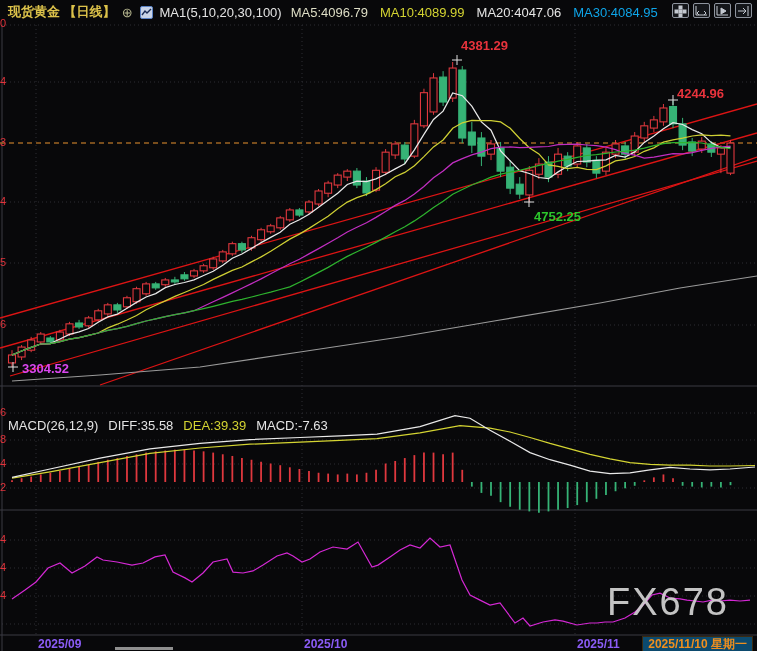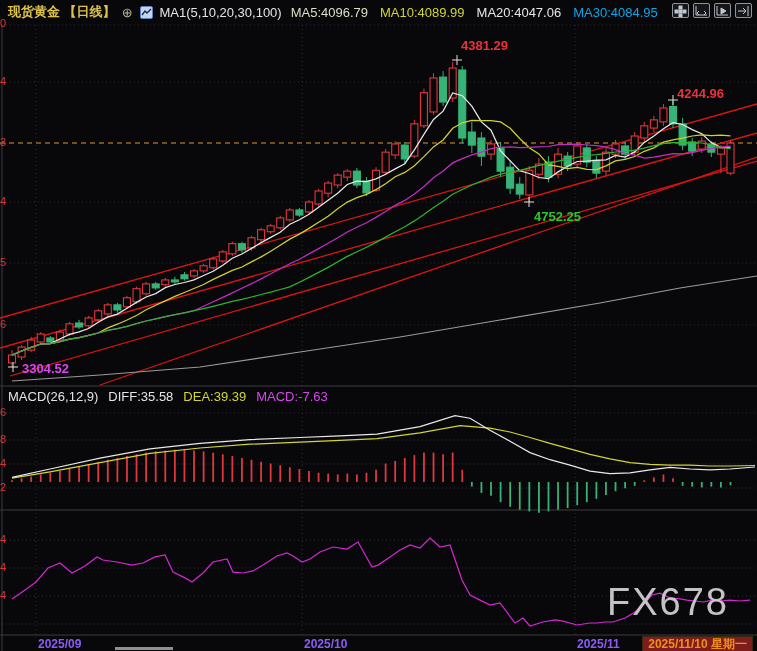--- a/index.html
+++ b/index.html
@@ -9,27 +9,27 @@
   svg.chart{position:absolute;left:0;top:0;z-index:1;}
   .topbar{position:absolute;left:0;top:0;width:750px;height:24px;display:flex;align-items:center;
           gap:9px;padding-left:8px;z-index:5;font-size:13px;white-space:nowrap;}
   .title{color:#dcc24a;font-weight:bold;}
   .plus{color:#b8b890;font-size:13px;margin-left:-3px;}
   .ma-label{color:#e4e4e4;}
   .ma-vals{display:flex;gap:12px;}
   .toolbar{position:absolute;right:5px;top:3px;display:flex;gap:4px;z-index:6;}
   .tool{width:17px;height:15px;border:1px solid #8e949e;border-radius:2px;background:#14161a;
         display:flex;align-items:center;justify-content:center;cursor:pointer;}
-  .pane-hdr{position:absolute;left:8px;z-index:5;font-size:13px;display:flex;gap:10px;white-space:nowrap;}
-  .lbl-w{color:#e4e4e4;} .lbl-y{color:#d4d432;} .lbl-m{color:#d946ef;}
+  .pane-hdr{position:absolute;left:8px;z-index:5;font-size:13px;display:flex;gap:10px;white-space:nowrap;margin-top:29px;}
+  .lbl-w{color:#e4e4e4;} .lbl-y{color:#d4d432;} .lbl-m{color:#e5e5e5;}
   .price-label{position:absolute;z-index:4;font-size:13px;font-weight:bold;}
   .ptick{position:absolute;left:0;z-index:4;font-size:11px;color:#e0343c;line-height:10px;}
   .xaxis-label{position:absolute;top:637px;z-index:4;font-size:12px;font-weight:bold;color:#8b5cf6;text-align:center;}
   .curdate{position:absolute;top:636px;right:4px;z-index:4;font-size:12px;font-weight:bold;
-           color:#ef8f1e;background:#7f1d1d;border:1px solid #3a2a10;padding:0 5px;line-height:14px;}
+           color:#ef8f1e;background:#0c4a6e;border:1px solid #3a2a10;padding:0 5px;line-height:14px;}
   .watermark{position:absolute;left:607px;top:581px;z-index:3;font-size:38px;letter-spacing:2px;
              color:#d2d2d2;opacity:.93;}
   .chart-ico{width:13px;height:13px;border-radius:2px;background:#c9d4e8;border:1px solid #5b82c4;
              position:relative;margin:0 -2px;}
   .scroll-thumb{position:absolute;left:115px;top:647px;width:58px;height:3px;background:#8f8f8f;z-index:5;}
 </style>
 </head>
 <body>
 
 <div class="stage">

